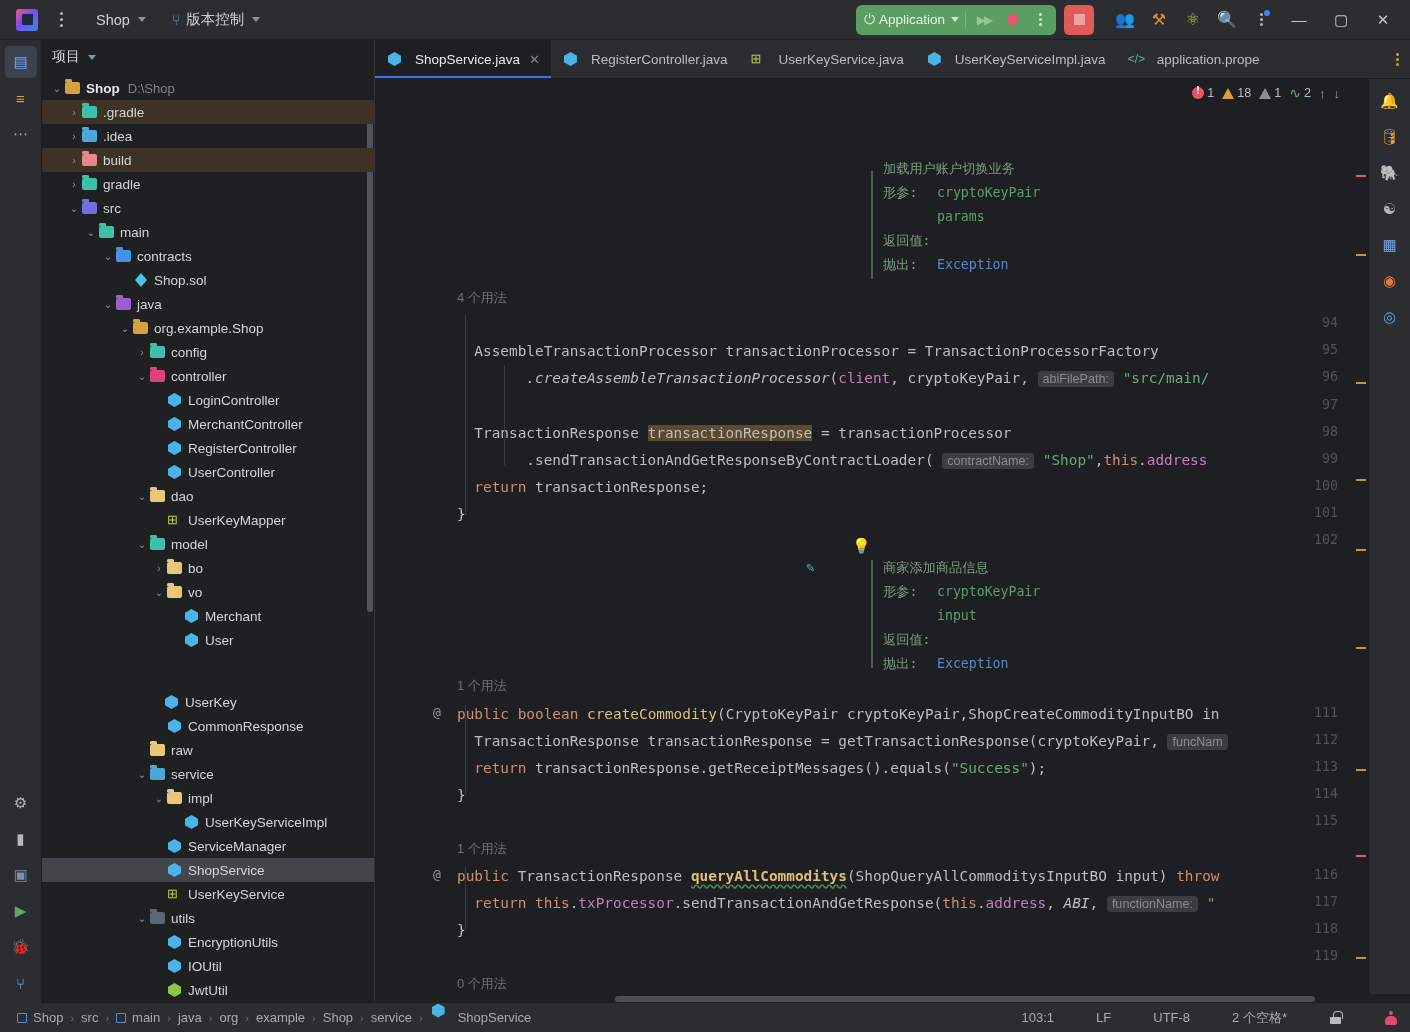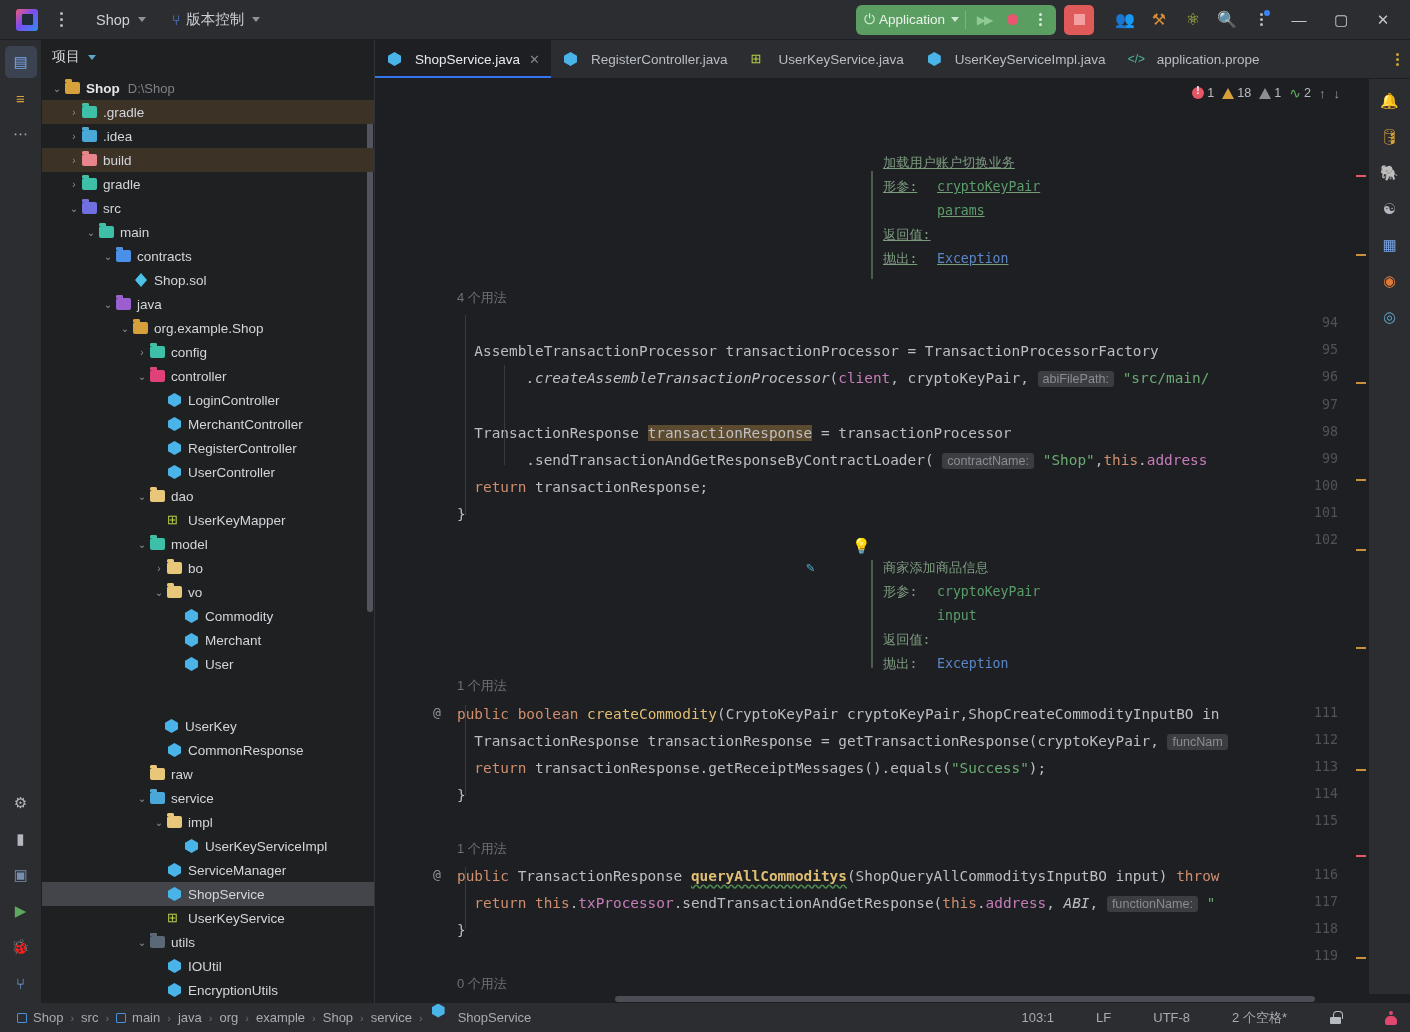--- a/index.html
+++ b/index.html
@@ -462,27 +462,20 @@
               <span class="f-folder" style="background:#e8c77a"></span>
               <span style="position:absolute;top:-1px;left:1px;width:7px;height:3px;background:#e8c77a;border-radius:2px 2px 0 0"></span>
             </span>
             <span class="lbl">vo</span>
           </div>
           <div class="trow" style="padding-left: 127px;">
             <span class="tw"></span>
             <span class="ico">
               <span class="cube"></span>
             </span>
-            <span class="lbl">Commodity</span>
-          </div>
-          <div class="trow" style="padding-left: 127px;">
-            <span class="tw"></span>
-            <span class="ico">
-              <span class="cube"></span>
-            </span>
             <span class="lbl">Merchant</span>
           </div>
           <div class="trow" style="padding-left: 127px;">
             <span class="tw"></span>
             <span class="ico">
               <span class="cube"></span>
             </span>
             <span class="lbl">User</span>
           </div>
           <div class="trow" style="padding-left: 107px; margin-top: 38px;">
@@ -557,28 +550,28 @@
               <span class="f-folder" style="background:#5a6878"></span>
               <span style="position:absolute;top:-1px;left:1px;width:7px;height:3px;background:#5a6878;border-radius:2px 2px 0 0"></span>
             </span>
             <span class="lbl">utils</span>
           </div>
           <div class="trow" style="padding-left: 110px;">
             <span class="tw"></span>
             <span class="ico">
               <span class="cube"></span>
             </span>
+            <span class="lbl">EncryptionUtils</span>
+          </div>
+          <div class="trow" style="padding-left: 110px;">
+            <span class="tw"></span>
+            <span class="ico">
+              <span class="cube"></span>
+            </span>
             <span class="lbl">IOUtil</span>
-          </div>
-          <div class="trow" style="padding-left: 110px;">
-            <span class="tw"></span>
-            <span class="ico">
-              <span class="cube"></span>
-            </span>
-            <span class="lbl">EncryptionUtils</span>
           </div>
           <div class="trow" style="padding-left: 110px;">
             <span class="tw"></span>
             <span class="ico">
               <span class="cube green"></span>
             </span>
             <span class="lbl">JwtUtil</span>
           </div>
         </div>
     </div>
@@ -674,21 +667,21 @@
 
           <div id="usagelabels">
               <div class="usage" style="top: 210px;">4 个用法</div>
               <div class="usage" style="top: 598px;">1 个用法</div>
               <div class="usage" style="top: 761px;">1 个用法</div>
               <div class="usage" style="top: 896px;">0 个用法</div>
             </div>
 
           <div id="docblocks">
               <div class="docbar" style="left: 496px; top: 92px; height: 108px;"></div>
-              <div class="docblock" style="left: 508px; top: 72px; text-decoration: underline;">
+              <div class="docblock" style="left: 508px; top: 78px;">
                 <div class="dock">加载用户账户切换业务</div>
                 <div style="display:flex">
                   <span class="dock" style="display:inline-block;width:54px">形参:</span>
                   <span class="docv">cryptoKeyPair</span>
                 </div>
                 <div style="display:flex">
                   <span class="dock" style="display:inline-block;width:54px"></span>
                   <span class="docv">params</span>
                 </div>
                 <div style="display:flex">

